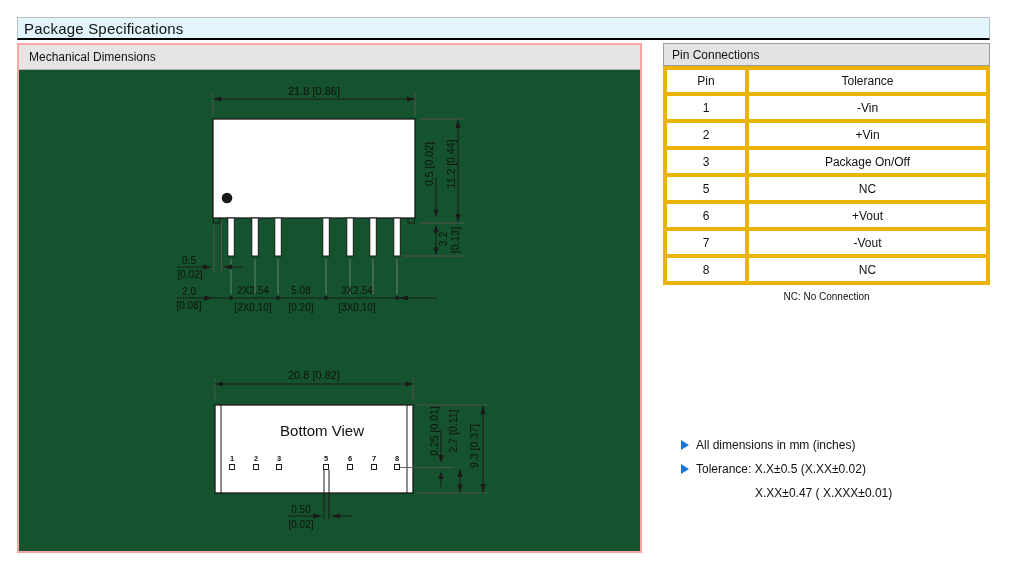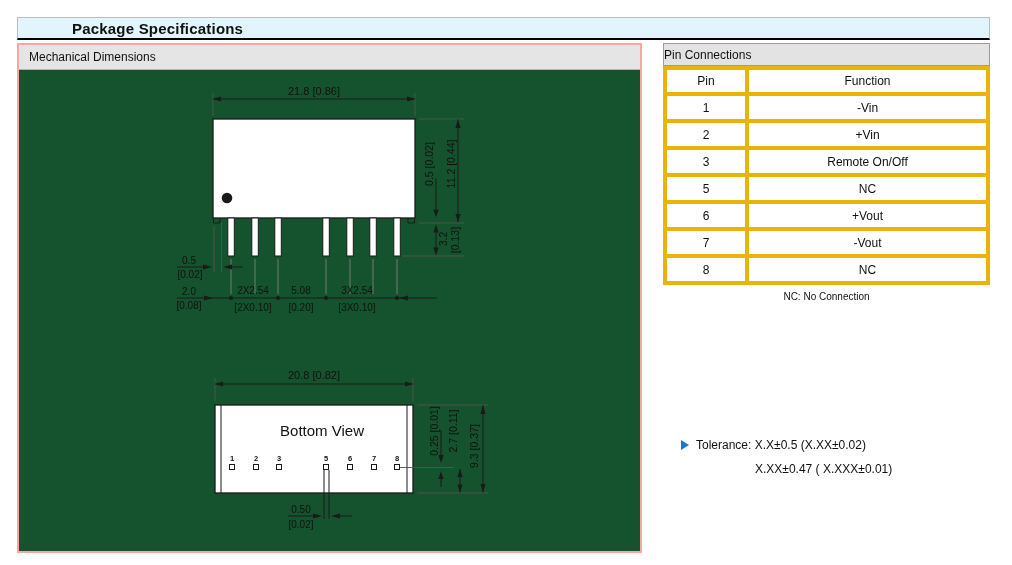--- a/index.html
+++ b/index.html
@@ -1,38 +1,38 @@
 <!DOCTYPE html>
 <html><head>
 <meta charset="utf-8">
 <style>
   html,body{margin:0;padding:0;background:#fff;}
   body{width:1012px;height:565px;position:relative;font-family:"Liberation Sans",sans-serif;color:#111;overflow:hidden;}
   .title-bar{position:absolute;left:17px;top:17px;width:971px;height:20px;background:#e3f5fc;
     border:1px solid #b9bec2;border-bottom:2px solid #000;display:flex;align-items:center;}
-  .title-bar span{font-size:15px;font-weight:bold;padding-left:6px;letter-spacing:.2px;margin-left:48px;}
+  .title-bar span{font-size:15px;font-weight:normal;padding-left:6px;letter-spacing:.2px;}
   .left-panel{position:absolute;left:17px;top:43px;width:621px;height:506px;border:2px solid #fca5a5;background:#14532d;}
   .panel-header{height:24px;background:#e5e5e5;border-bottom:1px solid #b4b4b4;display:flex;align-items:center;}
   .panel-header span{font-size:12px;padding-left:10px;}
   .drawing{position:absolute;left:18px;top:69px;}
   svg text{font-family:"Liberation Sans",sans-serif;fill:#111;}
   .dim{font-size:10px;}
   .dim-lg{font-size:11px;}
   .dim-rot{font-size:10.5px;}
   .bv-label{font-size:15px;}
   .pin-num{font-size:7.5px;font-weight:bold;}
   .ln{stroke:#1a1a1a;stroke-width:1;fill:none;}
   .ln-thin{stroke:#555;stroke-width:.9;fill:none;}
   .ln-gray{stroke:#888;stroke-width:.8;fill:none;}
   .shape{stroke:#1a1a1a;stroke-width:1.3;fill:#fff;}
   .shape2{stroke:#1a1a1a;stroke-width:1;fill:#fff;}
   .arr{fill:#1a1a1a;stroke:none;}
   .right-panel{position:absolute;left:663px;top:43px;width:327px;background:#fff;}
   .rp-header{height:21px;background:#e3e3e3;border:1px solid #9c9c9c;display:flex;align-items:center;}
-  .rp-header span{font-size:12px;}
+  .rp-header span{font-size:12px;padding-left:8px;}
   table.pins{border-collapse:collapse;width:327px;table-layout:fixed;}
   table.pins td,table.pins th{border:4px solid #eab308;font-size:12px;font-weight:normal;
     text-align:center;padding:0;height:23px;}
   table.pins th{height:22px;}
   table.pins .col-pin{width:78px;}
   .nc-note{position:absolute;left:663px;top:291px;width:327px;text-align:center;font-size:10px;}
   .notes{position:absolute;left:681px;top:433px;}
   .note-row{display:flex;align-items:center;height:24px;font-size:12px;}
   .note-row.indent{padding-left:74px;}
   .tri{width:0;height:0;border-left:8px solid #1b76d2;border-top:5px solid transparent;
@@ -166,33 +166,33 @@
 </svg>
 
 <div class="right-panel">
   <div class="rp-header">
     <span>Pin Connections</span>
   </div>
   <table class="pins">
     <tbody>
         <tr>
       <th class="col-pin">Pin</th>
-      <th>Function</th>
+      <th>Tolerance</th>
     </tr>
     <tr>
       <td>1</td>
       <td>-Vin</td>
     </tr>
     <tr>
       <td>2</td>
       <td>+Vin</td>
     </tr>
     <tr>
       <td>3</td>
-      <td>Remote On/Off</td>
+      <td>Package On/Off</td>
     </tr>
     <tr>
       <td>5</td>
       <td>NC</td>
     </tr>
     <tr>
       <td>6</td>
       <td>+Vout</td>
     </tr>
     <tr>
@@ -205,18 +205,22 @@
     </tr>
   </tbody>
     </table>
 </div>
 
 <div class="nc-note">NC: No Connection</div>
 
 <div class="notes">
   <div class="note-row">
     <span class="tri"></span>
+    <span>All dimensions in mm (inches)</span>
+  </div>
+  <div class="note-row">
+    <span class="tri"></span>
     <span>Tolerance: X.X±0.5 (X.XX±0.02)</span>
   </div>
   <div class="note-row indent">
     <span>X.XX±0.47 ( X.XXX±0.01)</span>
   </div>
 </div>
 
 </body></html>

